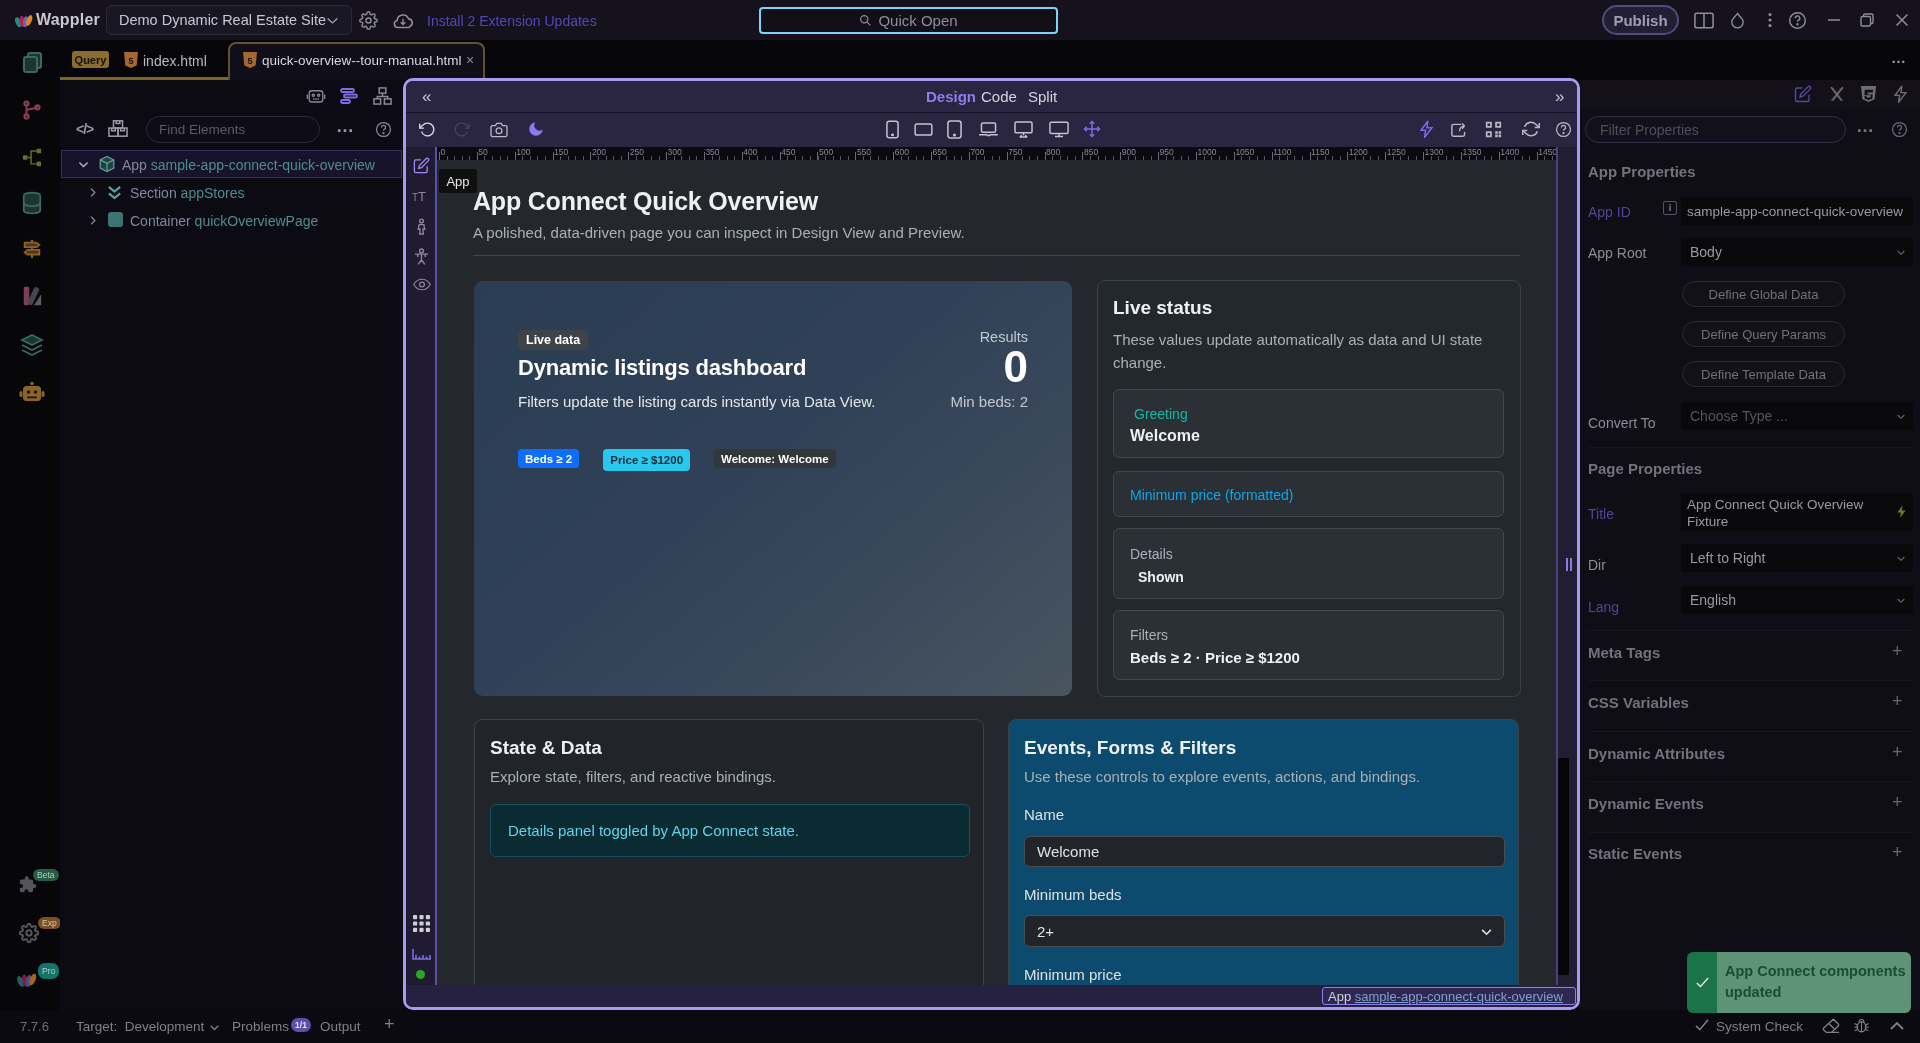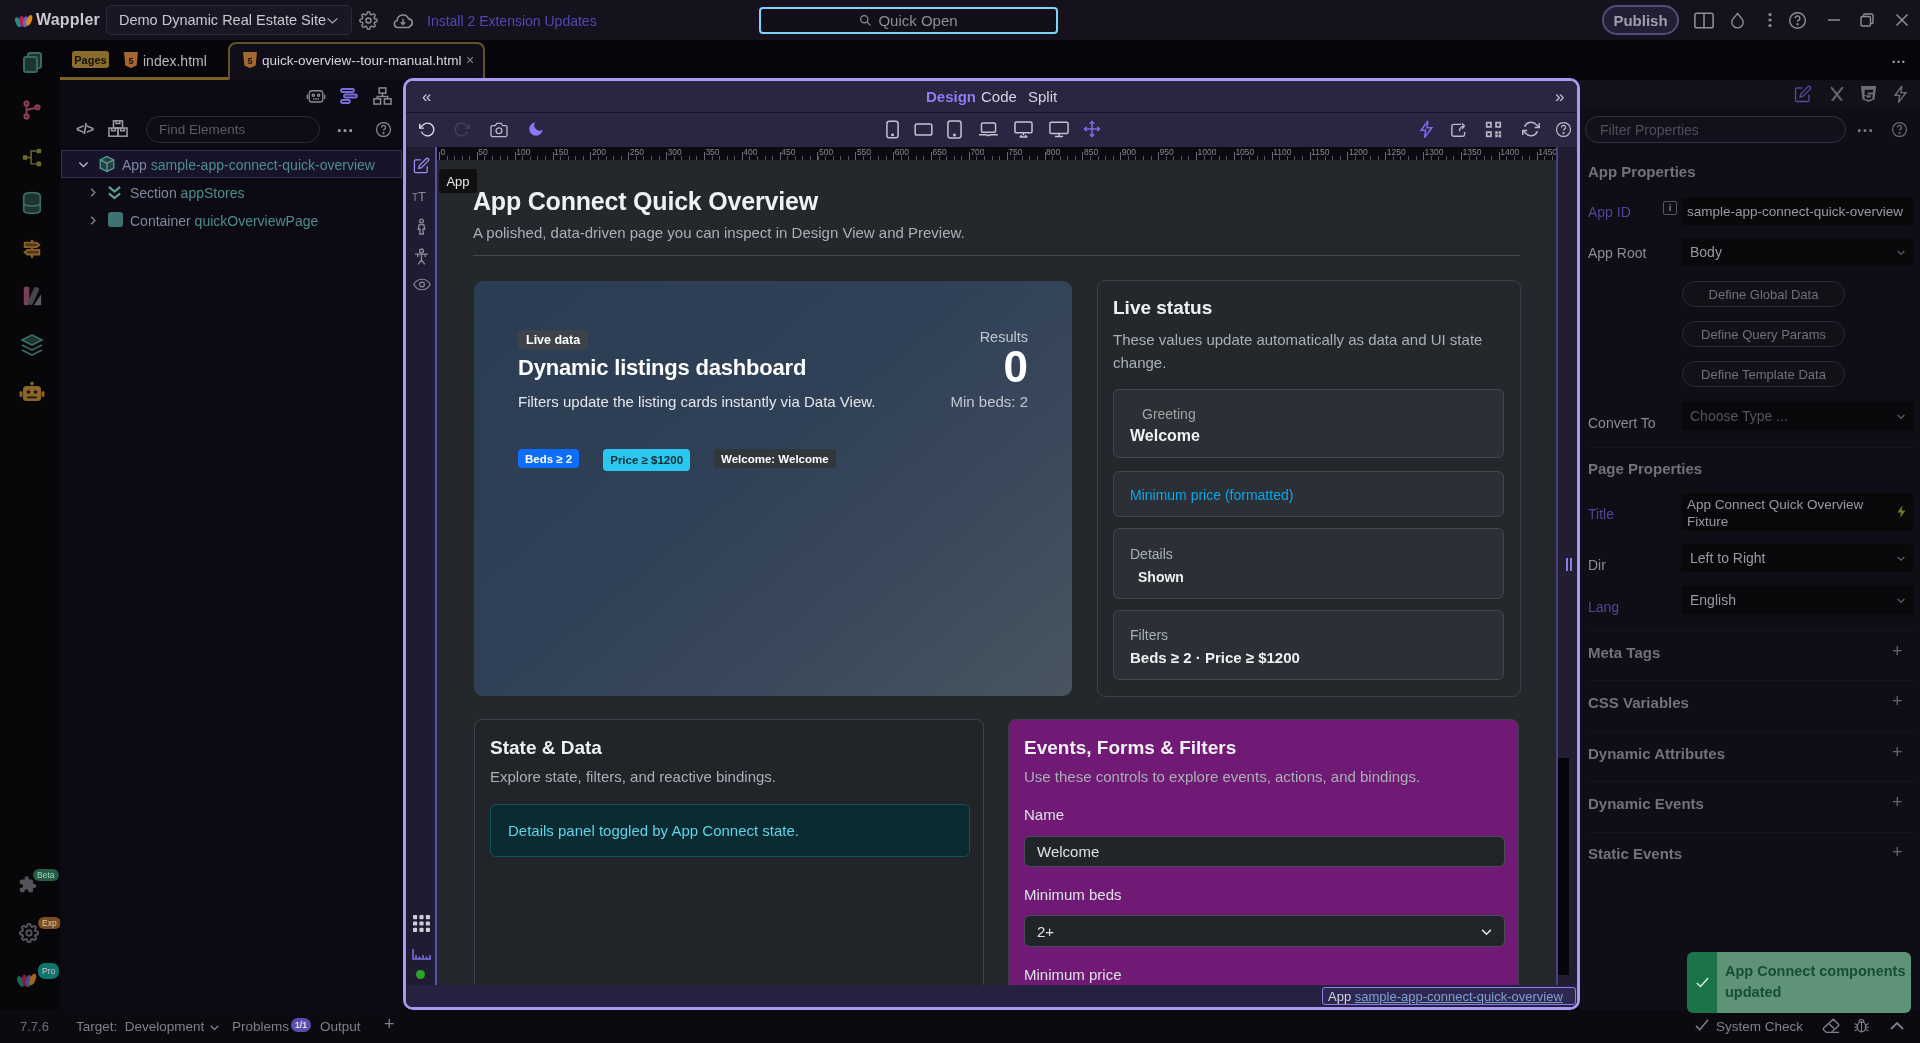--- a/index.html
+++ b/index.html
@@ -98,21 +98,21 @@
 <svg class="a ic" style="left:1859px;top:12px" width="16" height="16" viewBox="0 0 16 16" fill="none" stroke="currentColor" stroke-width="1.4">
       <rect x="4.5" y="2" width="9.5" height="9.5" rx="1.5"></rect>
       <rect x="2" y="4.5" width="9.5" height="9.5" rx="1.5" fill="#15121d"></rect>
     </svg>
 <svg class="a ic" style="left:1894px;top:12px" width="16" height="16" viewBox="0 0 16 16" stroke="currentColor" stroke-width="1.5">
       <path d="M2.5 2.5l11 11M13.5 2.5l-11 11"></path>
     </svg>
 
 <div class="a" id="tabstrip"></div>
 <div class="a" style="left:72px;top:51px;width:37px;height:17px;background:#8a6d2c;border-radius:3px;display:flex;align-items:center;justify-content:center">
-  <span style="font-size:11px;font-weight:bold;color:#15120b">Pages</span>
+  <span style="font-size:11px;font-weight:bold;color:#15120b">Query</span>
 </div>
 <svg class="a" style="left:124px;top:52px" width="14" height="16" viewBox="0 0 14 16">
       <path d="M0 0h14l-1.3 13.5L7 16l-5.7-2.5z" fill="#a5672f"></path>
       <text x="7" y="11.5" font-size="9" font-weight="bold" fill="#17130d" text-anchor="middle" font-family="Liberation Sans">5</text>
     </svg>
 <div class="a" style="left:143px;top:53px;font-size:14px;color:#b9b8c0">index.html</div>
 <div class="a" style="left:60px;top:77px;width:169px;height:3px;background:#7d6228"></div>
 
 <div class="a" style="left:228px;top:42px;width:257px;height:38px;background:#100e18;border:2px solid #63512e;border-bottom:none;border-radius:8px 8px 0 0"></div>
 <svg class="a" style="left:243px;top:52px" width="14" height="16" viewBox="0 0 14 16">
@@ -429,21 +429,21 @@
   </div>
   <div class="a" style="right:44px;top:48px;font-size:14.5px;color:#c3c9cf;text-align:right">Results</div>
   <div class="a" style="right:44px;top:61px;font-size:44px;font-weight:bold;color:#fff;text-align:right">0</div>
   <div class="a" style="right:44px;top:112px;font-size:15px;color:#c3c9cf;text-align:right">Min beds: 2</div>
 </div>
 
 <div class="a" style="left:691px;top:199px;width:424px;height:417px;background:#23282d;border:1px solid #3b4148;border-radius:8px">
   <div class="a" style="left:15px;top:16px;font-size:19px;font-weight:bold;color:#eef0f2">Live status</div>
   <div class="a" style="left:15px;top:47px;width:370px;font-size:15px;line-height:23px;color:#a9b0b6">These values update automatically as data and UI state change.</div>
   <div class="a" style="left:15px;top:108px;width:391px;height:69px;background:#2a3036;border:1px solid #42474d;border-radius:6px">
-    <div class="a" style="left:28px;top:16px;font-size:14px;color:#a3a3a3">Greeting</div>
+    <div class="a" style="left:20px;top:16px;font-size:14px;color:#14b8a6">Greeting</div>
     <div class="a" style="left:16px;top:37px;font-size:16px;font-weight:bold;color:#eef0f2">Welcome</div>
   </div>
   <div class="a" style="left:15px;top:190px;width:391px;height:46px;background:#2a3036;border:1px solid #42474d;border-radius:6px">
     <div class="a" style="left:16px;top:15px;font-size:14px;color:#0ea5e9">Minimum price (formatted)</div>
   </div>
   <div class="a" style="left:15px;top:247px;width:391px;height:71px;background:#2a3036;border:1px solid #42474d;border-radius:6px">
     <div class="a" style="left:16px;top:17px;font-size:14px;color:#a9b0b6">Details</div>
     <div class="a" style="left:24px;top:40px;font-size:14px;font-weight:bold;color:#eef0f2">Shown</div>
   </div>
   <div class="a" style="left:15px;top:329px;width:391px;height:70px;background:#2a3036;border:1px solid #42474d;border-radius:6px">
@@ -453,21 +453,21 @@
 </div>
 
 <div class="a" style="left:68px;top:638px;width:510px;height:275px;background:#212529;border:1px solid #3b4148;border-radius:8px">
   <div class="a" style="left:15px;top:17px;font-size:19px;font-weight:bold;color:#eef0f2">State &amp; Data</div>
   <div class="a" style="left:15px;top:48px;font-size:15px;color:#a9b0b6">Explore state, filters, and reactive bindings.</div>
   <div class="a" style="left:15px;top:84px;width:480px;height:53px;background:#0b2b33;border:1px solid #12525f;border-radius:6px;display:flex;align-items:center;padding:0 17px">
     <span style="font-size:15px;color:#5fd4ea">Details panel toggled by App Connect state.</span>
   </div>
 </div>
 
-<div class="a" style="left:602px;top:638px;width:511px;height:275px;background:#701a75;border:1px solid #3b4148;border-radius:8px">
+<div class="a" style="left:602px;top:638px;width:511px;height:275px;background:#0c4a6e;border:1px solid #3b4148;border-radius:8px">
   <div class="a" style="left:15px;top:17px;font-size:19px;font-weight:bold;color:#eef0f2">Events, Forms &amp; Filters</div>
   <div class="a" style="left:15px;top:48px;font-size:15px;color:#a9b0b6">Use these controls to explore events, actions, and bindings.</div>
   <div class="a" style="left:15px;top:86px;font-size:15px;color:#dfe2e5">Name</div>
   <div class="a" style="left:15px;top:116px;width:481px;height:31px;background:#212529;border:1px solid #474d53;border-radius:6px;display:flex;align-items:center;padding:0 12px">
     <span style="font-size:15px;color:#dfe2e5">Welcome</span>
   </div>
   <div class="a" style="left:15px;top:166px;font-size:15px;color:#dfe2e5">Minimum beds</div>
   <div class="a" style="left:15px;top:195px;width:481px;height:32px;background:#212529;border:1px solid #474d53;border-radius:6px;display:flex;align-items:center;padding:0 12px">
     <span style="font-size:15px;color:#dfe2e5">2+</span>
     <svg class="a" style="right:12px;top:13px" width="11" height="7" viewBox="0 0 12 8" fill="none" stroke="#dfe2e5" stroke-width="1.8">

